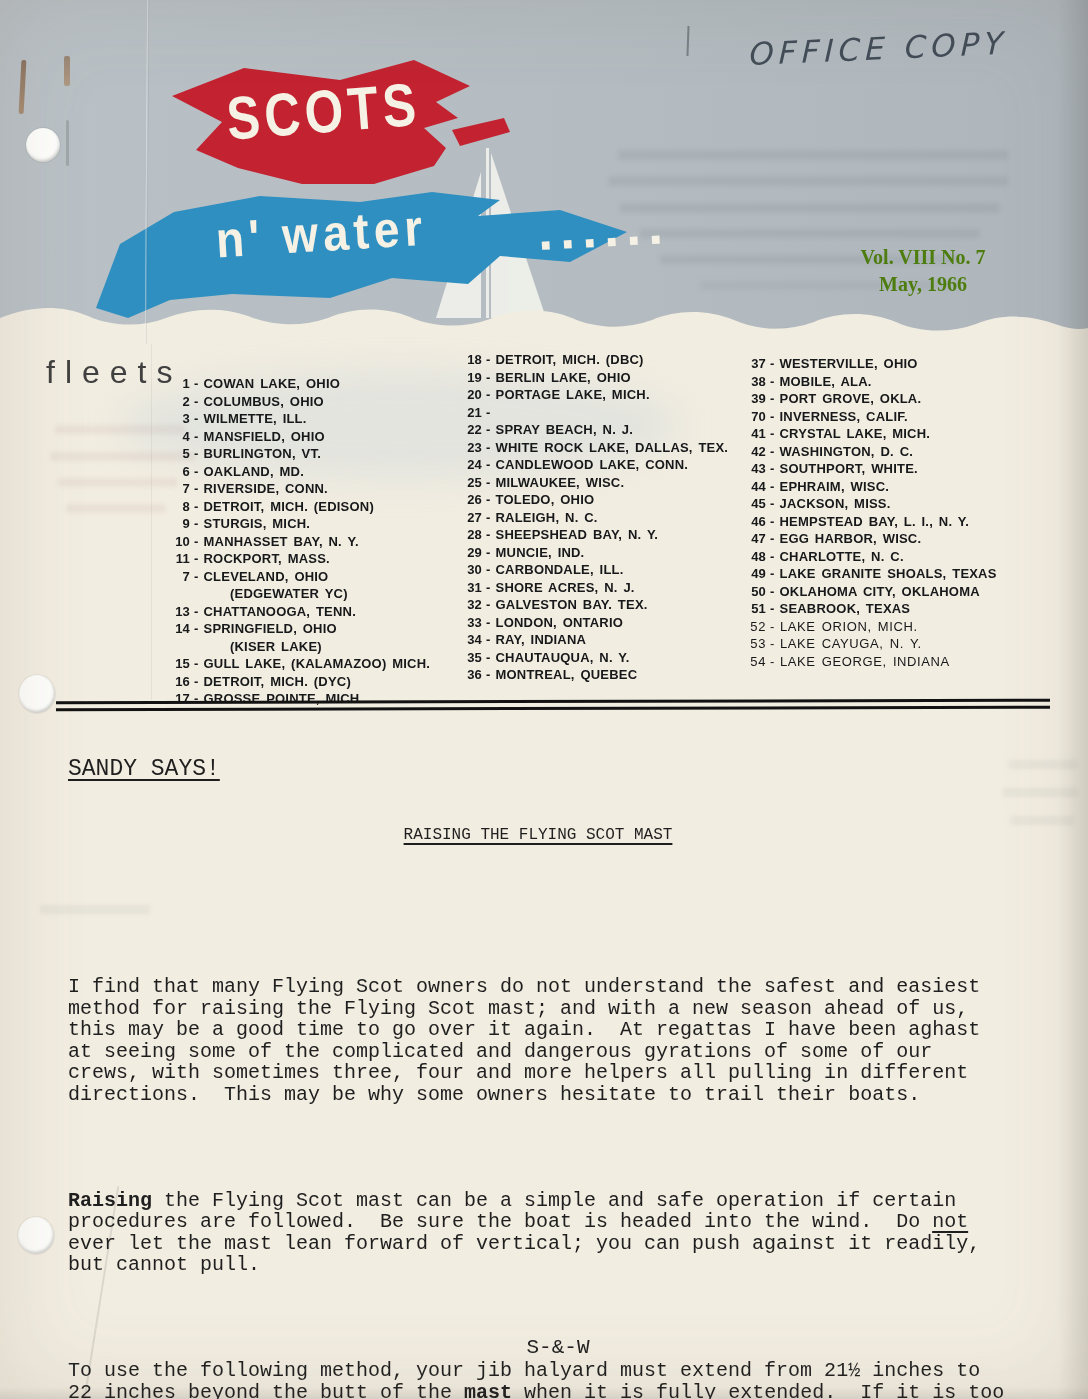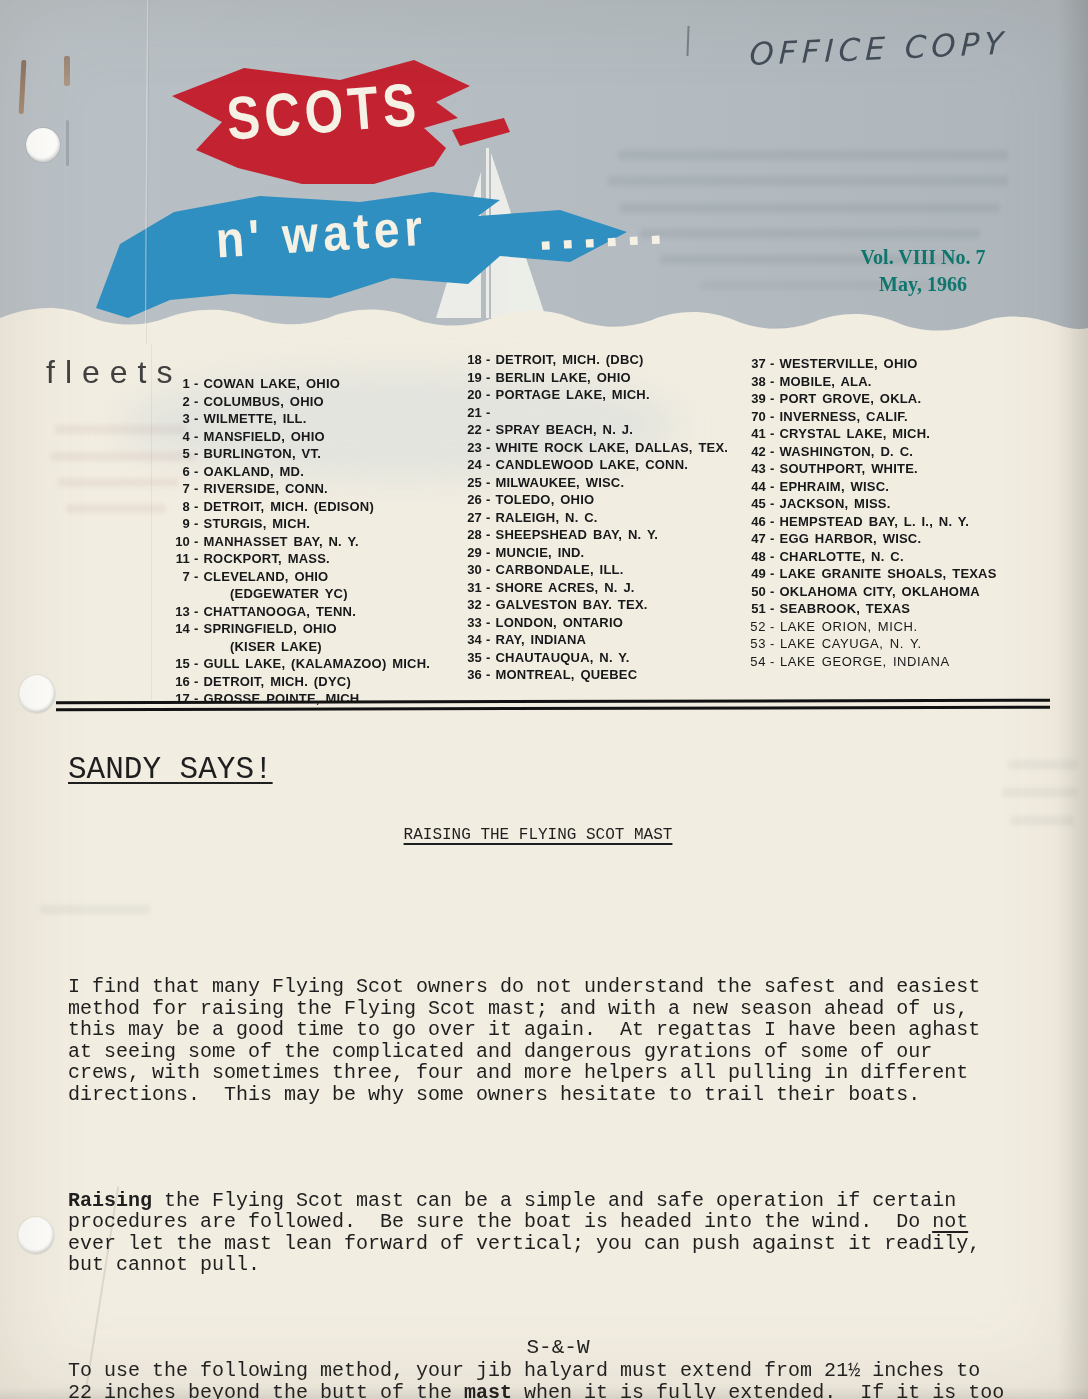--- a/index.html
+++ b/index.html
@@ -17,21 +17,21 @@
         font-weight:700;font-size:54px;letter-spacing:5px;color:#f5f1e4;
         transform:rotate(-4.5deg) scale(.92,1.12);transform-origin:left top;}
   .logo-water{position:absolute;left:214px;top:210px;
         font-weight:700;font-size:47px;letter-spacing:5px;color:#f5f1e4;
         transform:rotate(-3.5deg) scale(.98,1.08);transform-origin:left top;}
   .logo-dots{position:absolute;left:536px;top:200px;width:140px;
         font-weight:700;font-size:54px;letter-spacing:7px;color:#f5f1e4;
         transform:rotate(-3deg);transform-origin:left top;}
   .issue-info{position:absolute;left:843px;top:244px;width:160px;text-align:center;
         font-family:"Liberation Serif",serif;font-weight:700;font-size:20px;
-        line-height:27px;color:#0f766e;}
+        line-height:27px;color:#4d7c0f;}
   
   .fleets-label{position:absolute;left:46px;top:354px;font-size:32px;font-weight:400;
         letter-spacing:10px;color:#404040;}
   .fleet-col{position:absolute;font-weight:700;font-size:13px;color:#17181a;
         letter-spacing:.2px;word-spacing:2px;}
   .col1{left:166px;top:351px;margin-top:24px;}
   .col2{left:458px;top:351px;}
   .col3{left:742px;top:355px;}
   .frow{line-height:17.5px;white-space:nowrap;}
   .frow.light{font-weight:400;letter-spacing:.6px;}
@@ -39,21 +39,21 @@
   .fd{display:inline-block;margin:0 5px 0 4px;}
   .fc{margin-left:64px;line-height:17.5px;}
   
   .rule{position:absolute;left:56px;width:994px;height:2.6px;background:#121212;
         transform:rotate(-.15deg);}
   .rule1{top:700px;} .rule2{top:706.5px;}
   
   .article{position:absolute;left:68px;top:716px;width:940px;
         font-family:"Liberation Mono",monospace;font-size:20px;line-height:21.5px;
         color:#1f1f1f;white-space:pre-wrap;}
-  .kicker{font-size:31px;text-decoration:underline;text-decoration-thickness:2px;
+  .kicker{font-size:23px;text-decoration:underline;text-decoration-thickness:2px;
         text-underline-offset:4px;margin-bottom:1px;}
   .headline{font-size:16px;text-align:center;margin-bottom:1px;}
   .headline span{text-decoration:underline;text-decoration-thickness:2px;text-underline-offset:4px;}
   .para{margin:0 0 20px 0;}
   .paras .para:last-child{margin-bottom:0;}
   .rich-b{font-weight:700;margin-top:24px;}
   .rich-u{text-decoration:underline;text-decoration-thickness:2px;text-underline-offset:4px;}
   .footer-mark{position:absolute;left:0;right:0;top:1336px;text-align:center;
         font-family:"Liberation Mono",monospace;font-size:21px;color:#232323;padding-left:28px;}
   

